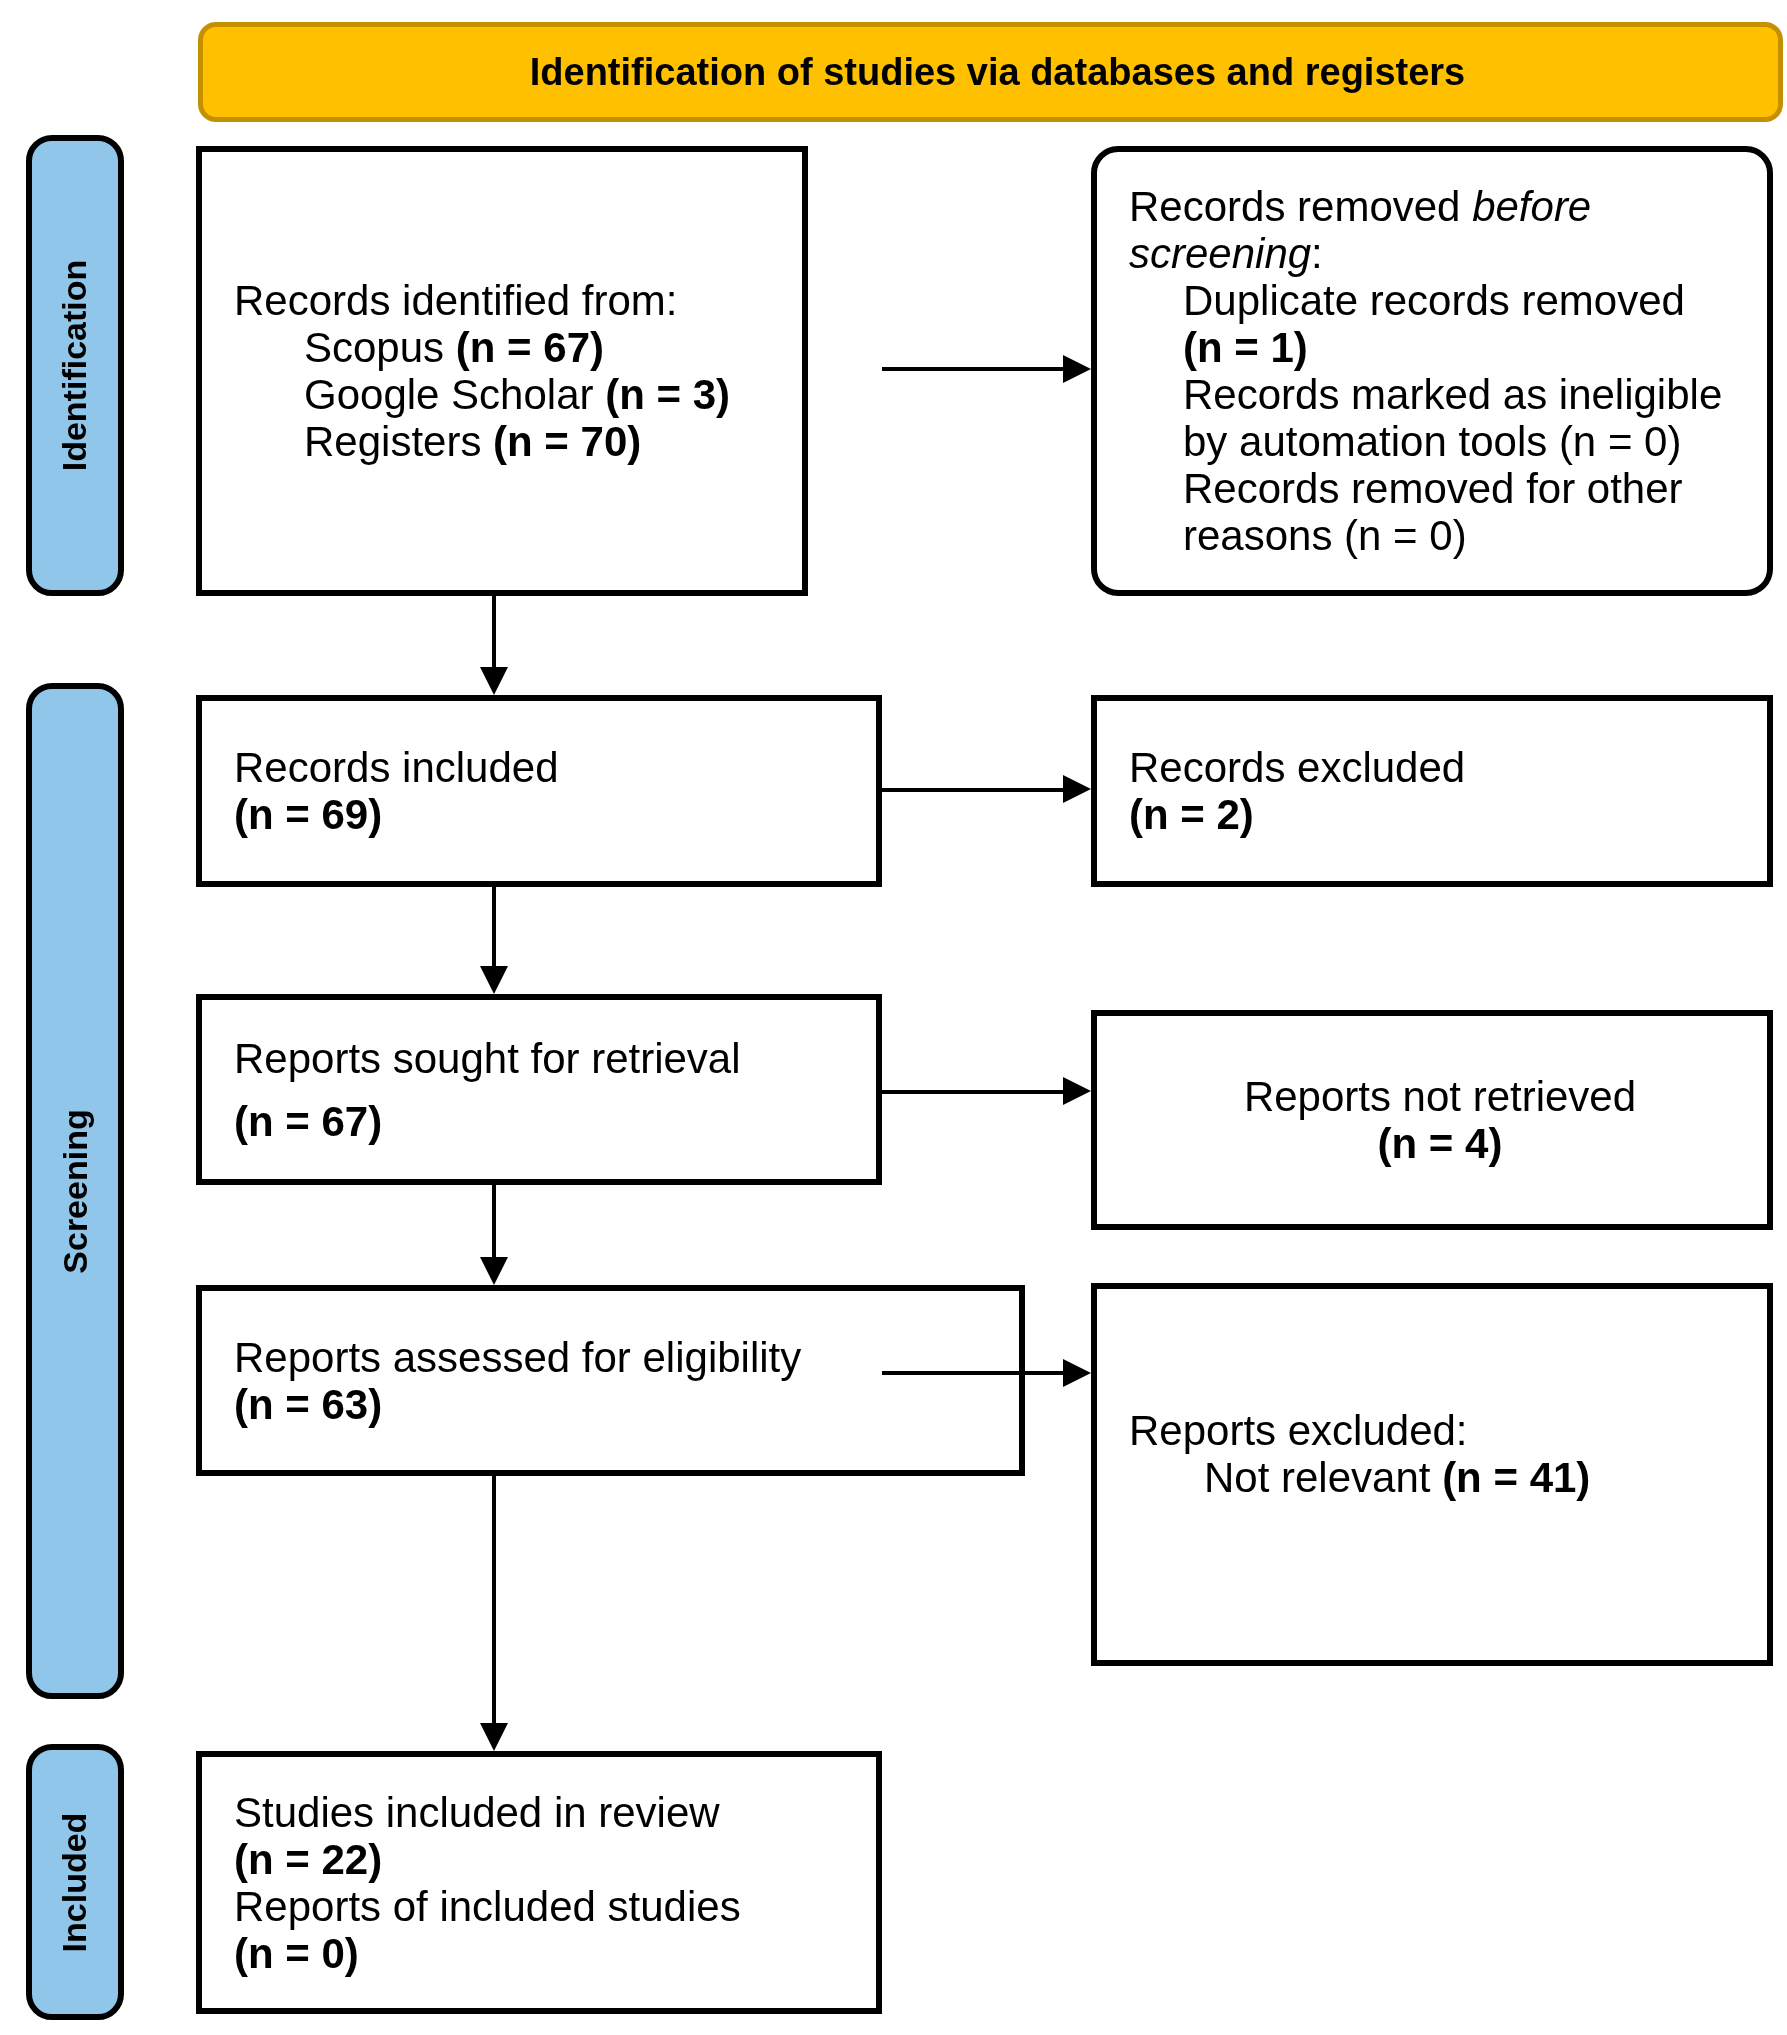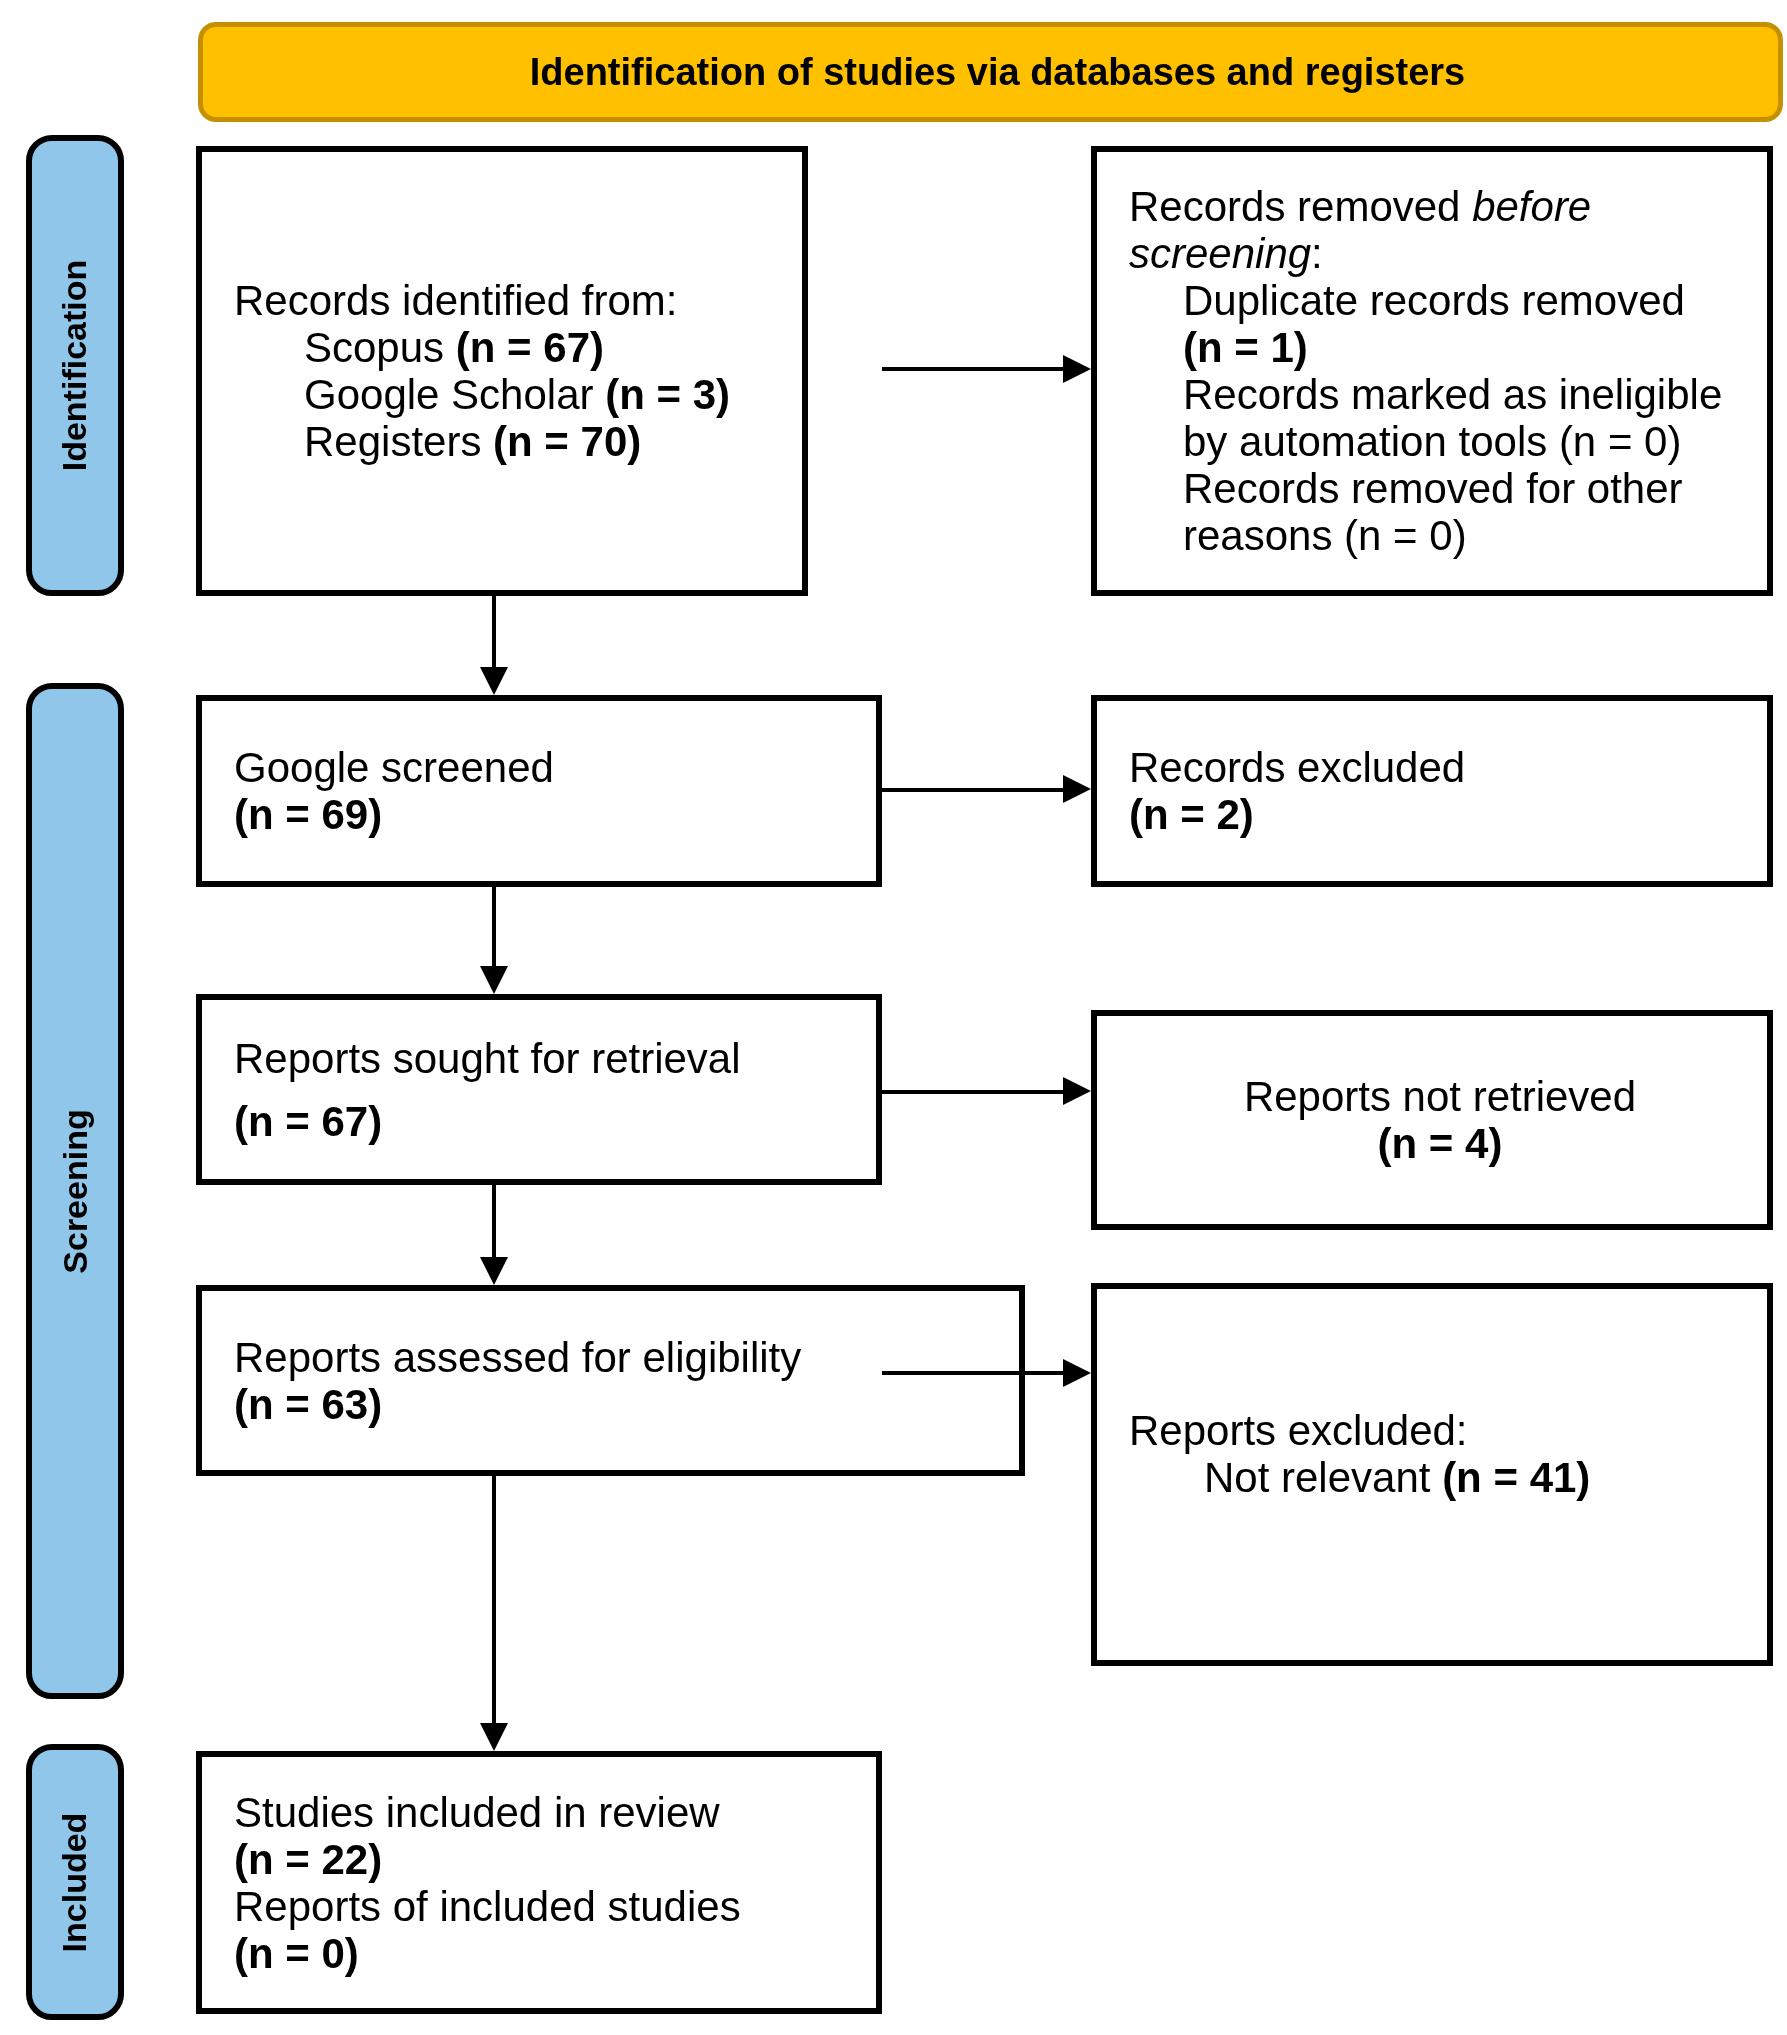--- a/index.html
+++ b/index.html
@@ -58,21 +58,21 @@
     font-size:42px; line-height:47px;
   }
   .flowbox .line { white-space:nowrap; }
   .flowbox .line.indent { padding-left:70px; }
   #box-records-removed .line.indent { padding-left:54px; }
   #box-reports-excluded .line.indent { padding-left:75px; }
   .seg.b { font-weight:bold; }
   .seg.i { font-style:italic; }
 
   #box-records-identified   { left:196px;  top:146px;  width:612px; height:450px; }
-  #box-records-removed      { left:1091px; top:146px;  width:682px; height:450px; }
+  #box-records-removed      { left:1091px; top:146px;  width:682px; height:450px;border-radius:27px; }
   #box-records-screened     { left:196px;  top:695px; width:686px; height:192px; }
   #box-records-excluded     { left:1091px; top:695px; width:682px; height:192px; }
   #box-reports-sought       { left:196px;  top:994px; width:686px; height:191px;gap:16px; }
   #box-reports-not-retrieved{ left:1091px; top:1010px; width:682px; height:220px;text-align:center; }
   #box-reports-assessed     { left:196px;  top:1285px; width:829px; height:191px; }
   #box-reports-excluded     { left:1091px; top:1283px; width:682px; height:383px; padding-bottom:51px; }
   #box-studies-included     { left:196px;  top:1751px; width:686px; height:263px; }
 
   
   .hline { position:absolute; height:4.3px; background:#000; }
@@ -117,21 +117,21 @@
       <div class="line"><span class="seg">Records removed </span><span class="seg i">before</span></div>
       <div class="line"><span class="seg i">screening</span><span class="seg">:</span></div>
       <div class="line indent"><span class="seg">Duplicate records removed</span></div>
       <div class="line indent"><span class="seg b">(n = 1)</span></div>
       <div class="line indent"><span class="seg">Records marked as ineligible</span></div>
       <div class="line indent"><span class="seg">by automation tools (n = 0)</span></div>
       <div class="line indent"><span class="seg">Records removed for other</span></div>
       <div class="line indent"><span class="seg">reasons (n = 0)</span></div>
     </div>
   <div class="flowbox" id="box-records-screened">
-      <div class="line"><span class="seg">Google screened</span></div>
+      <div class="line"><span class="seg">Records included</span></div>
       <div class="line"><span class="seg b">(n = 69)</span></div>
     </div>
   <div class="flowbox" id="box-records-excluded">
       <div class="line"><span class="seg">Records excluded</span></div>
       <div class="line"><span class="seg b">(n = 2)</span></div>
     </div>
   <div class="flowbox" id="box-reports-sought">
       <div class="line"><span class="seg">Reports sought for retrieval</span></div>
       <div class="line"><span class="seg b">(n = 67)</span></div>
     </div>

